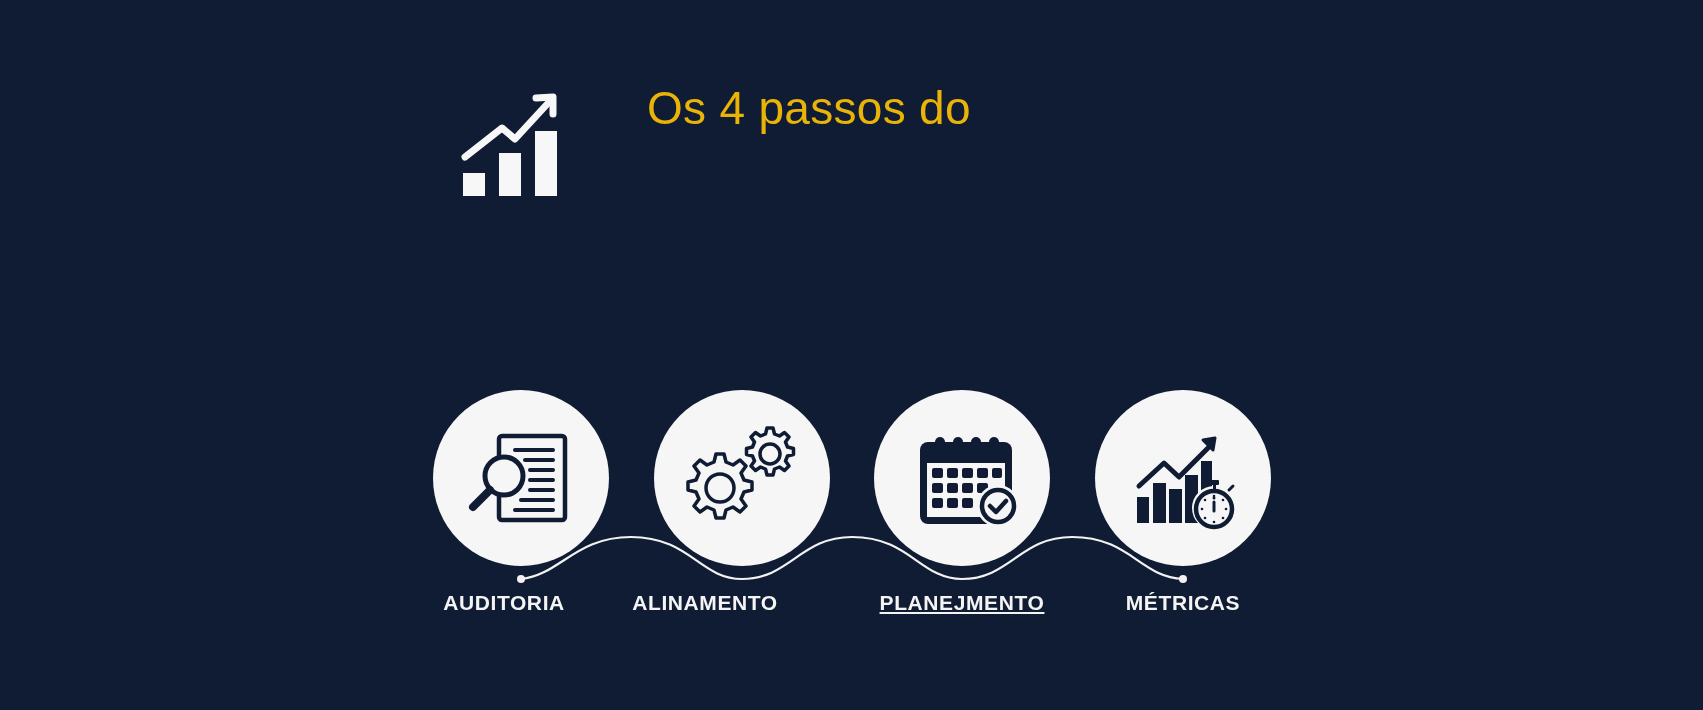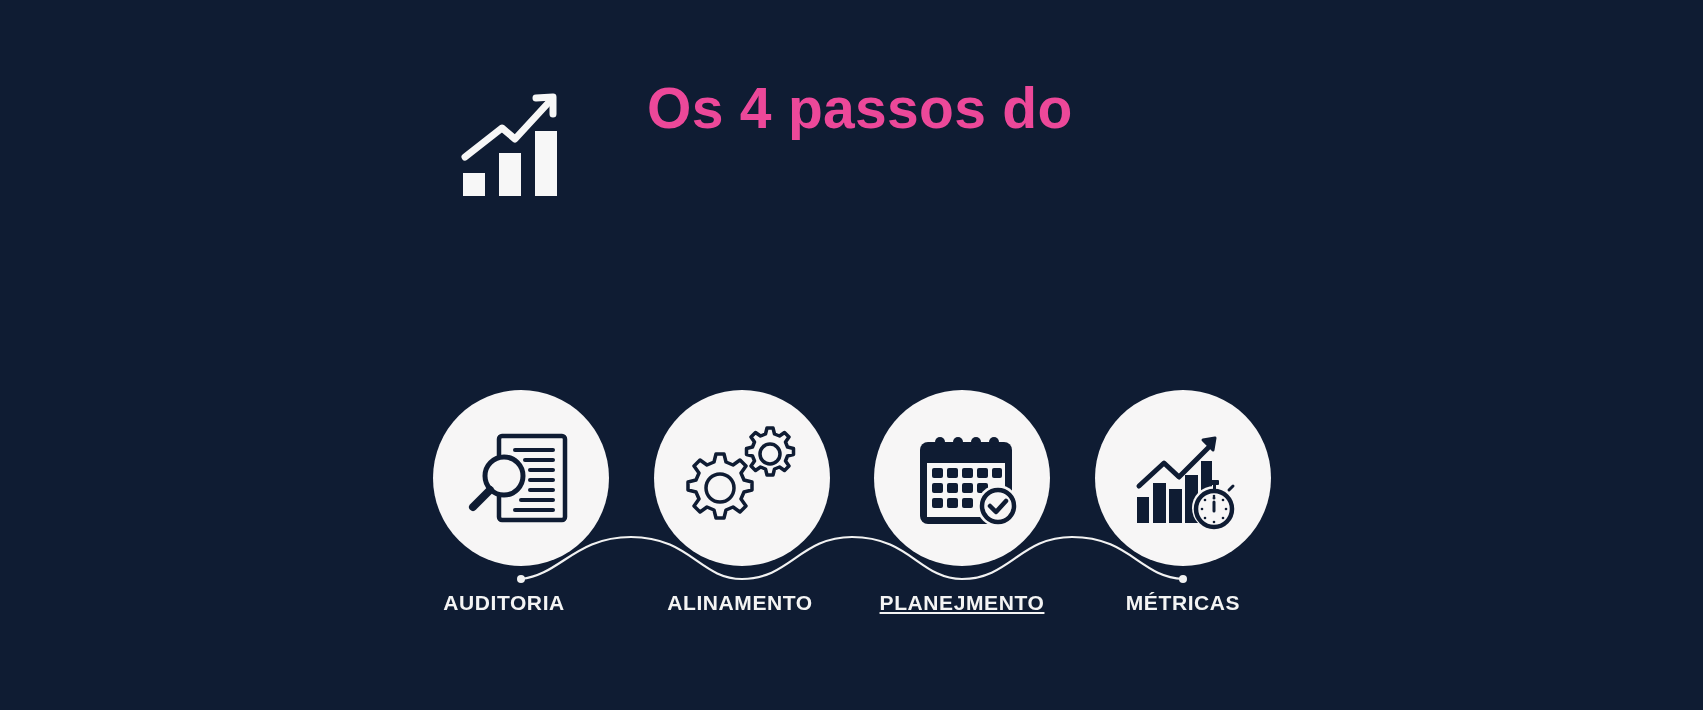--- a/index.html
+++ b/index.html
@@ -6,22 +6,22 @@
     body {
       width: 1703px; height: 710px; overflow: hidden;
       background: #0f1c33;
       font-family: "Liberation Sans", "DejaVu Sans", sans-serif;
       position: relative;
       color: #f7f7f7;
     }
     .header-icon { position: absolute; left: 455px; top: 85px; width: 120px; height: 115px; }
     .title {
       position: absolute; left: 647px; top: 80px;
-      font-size: 57px; font-weight: 700; line-height: 57px;
-      color: #ec4899; letter-spacing: 0.3px;
+      font-size: 46px; font-weight: 400; line-height: 57px;
+      color: #eab308; letter-spacing: 0.3px;
     }
     .title div { white-space: nowrap; }
     .steps-svg { position: absolute; left: 0; top: 0; }
     .step-circle {
       position: absolute; width: 176px; height: 176px; border-radius: 50%;
       background: #f7f6f6;
     }
     .step-circle svg { position: absolute; left: 0; top: 0; width: 176px; height: 176px; }
     .step-label {
       position: absolute; top: 591px; width: 240px; text-align: center;
@@ -70,21 +70,21 @@
 <div class="step-circle" style="left:654px; top:390px;">
   <svg viewBox="0 0 176 176">
     <g fill="none" stroke="#0f1c33" stroke-width="3.5" stroke-linejoin="round">
       <path d="M62,64 l8,0 l2,8 l7,3 l7,-5 l6,6 l-5,7 l3,7 l8,2 l0,8 l-8,2 l-3,7 l5,7 l-6,6 l-7,-5 l-7,3 l-2,8 l-8,0 l-2,-8 l-7,-3 l-7,5 l-6,-6 l5,-7 l-3,-7 l-8,-2 l0,-8 l8,-2 l3,-7 l-5,-7 l6,-6 l7,5 l7,-3 z"></path>
       <circle cx="66" cy="98" r="14"></circle>
       <path d="M113,38 l6,0 l1.5,6 l5,2 l5,-3.5 l4.5,4.5 l-3.5,5 l2,5 l6,1.5 l0,6 l-6,1.5 l-2,5 l3.5,5 l-4.5,4.5 l-5,-3.5 l-5,2 l-1.5,6 l-6,0 l-1.5,-6 l-5,-2 l-5,3.5 l-4.5,-4.5 l3.5,-5 l-2,-5 l-6,-1.5 l0,-6 l6,-1.5 l2,-5 l-3.5,-5 l4.5,-4.5 l5,3.5 l5,-2 z"></path>
       <circle cx="116" cy="64" r="10"></circle>
     </g>
   </svg>
 </div>
-<div class="step-label" style="left:620px;">ALINAMENTO</div>
+<div class="step-label" style="left:585px;">ALINAMENTO</div>
 
 <div class="step-circle" style="left:874px; top:390px;">
   <svg viewBox="0 0 176 176">
     <rect x="46" y="52" width="92" height="82" rx="8" fill="#0f1c33"></rect>
     <rect x="53" y="73" width="78" height="54" fill="#f7f6f6"></rect>
     <g fill="#0f1c33">
       <circle cx="66" cy="52" r="5"></circle>
         <circle cx="84" cy="52" r="5"></circle>
       <circle cx="102" cy="52" r="5"></circle>
         <circle cx="120" cy="52" r="5"></circle>

